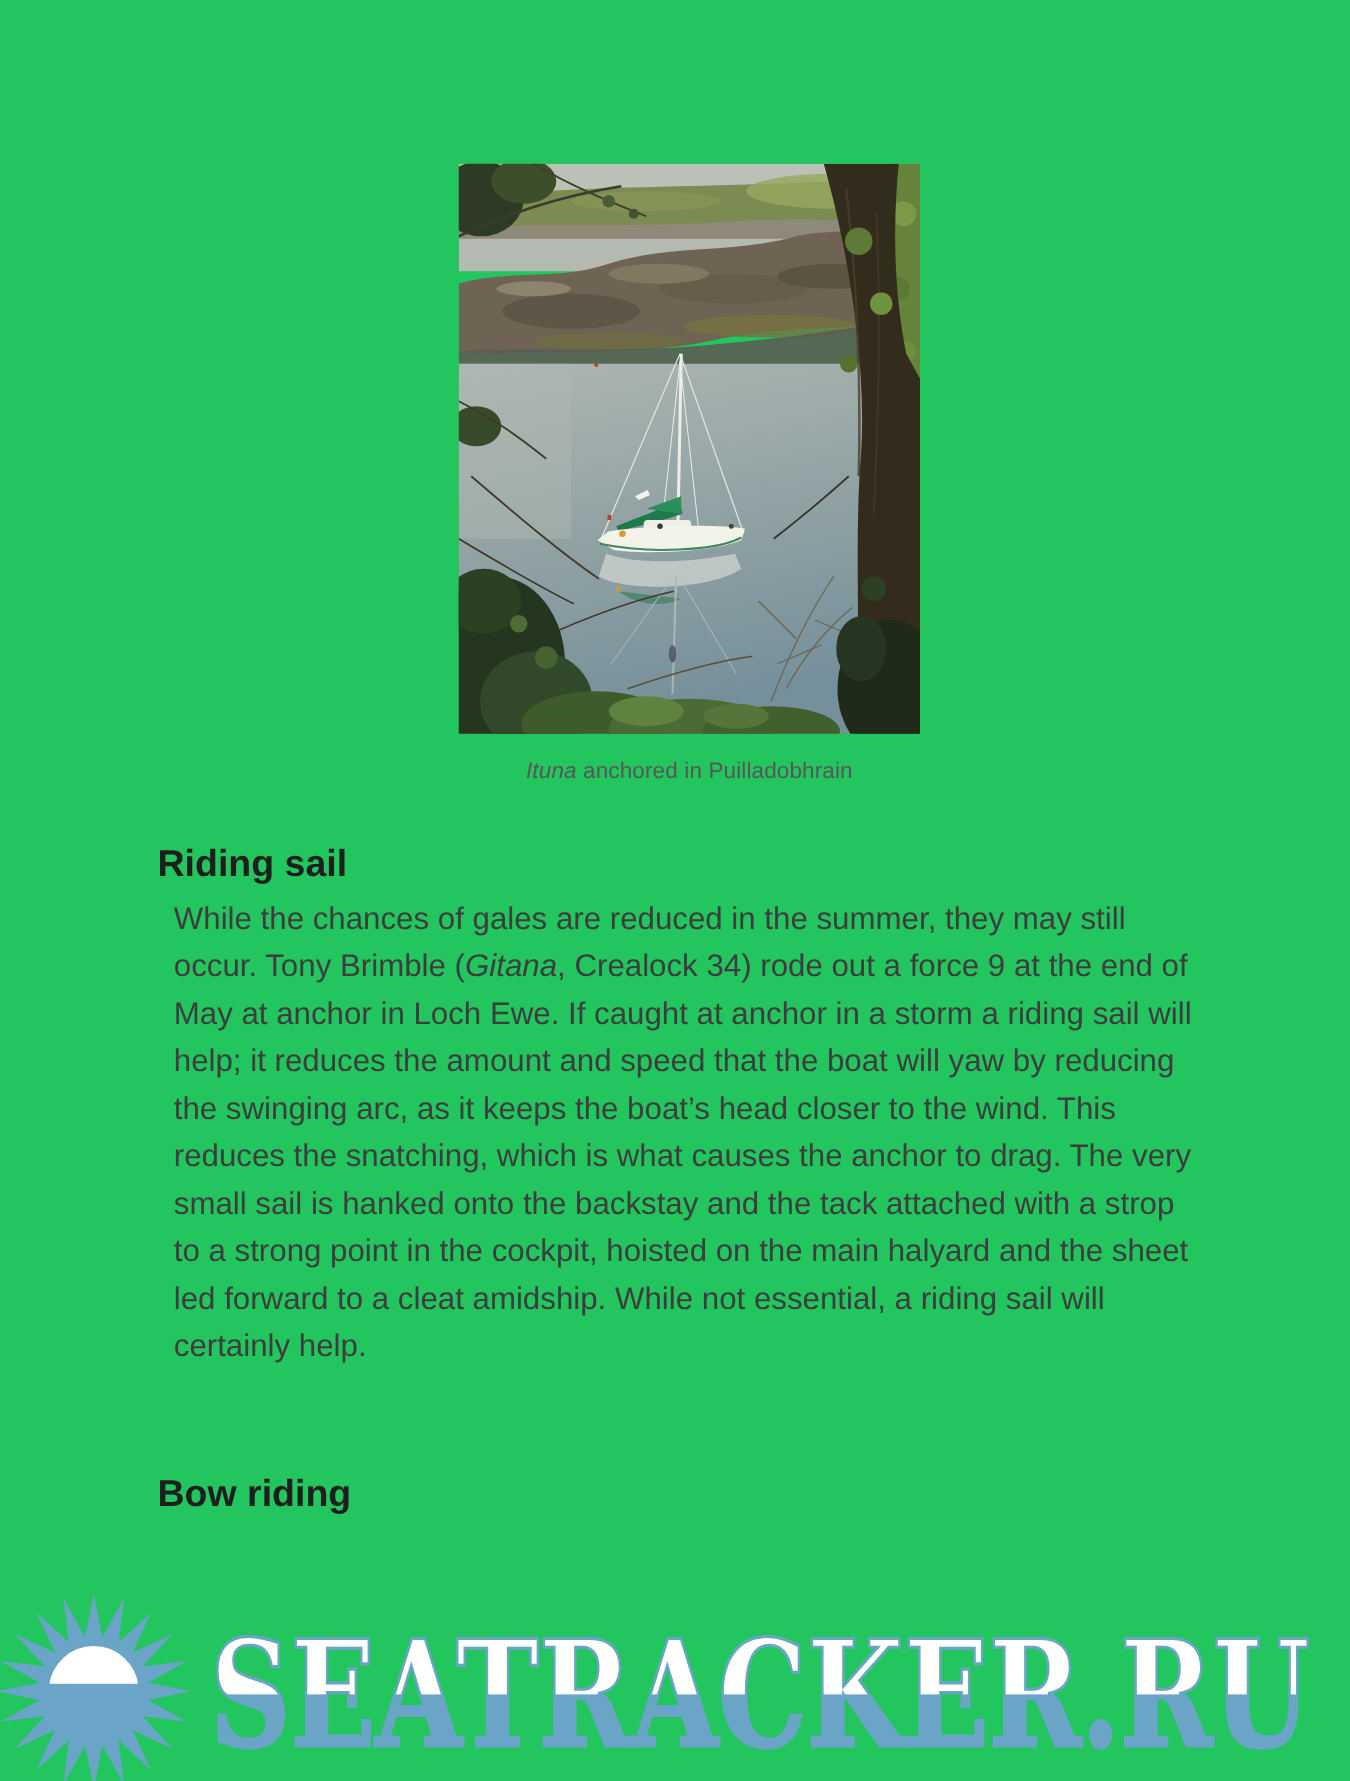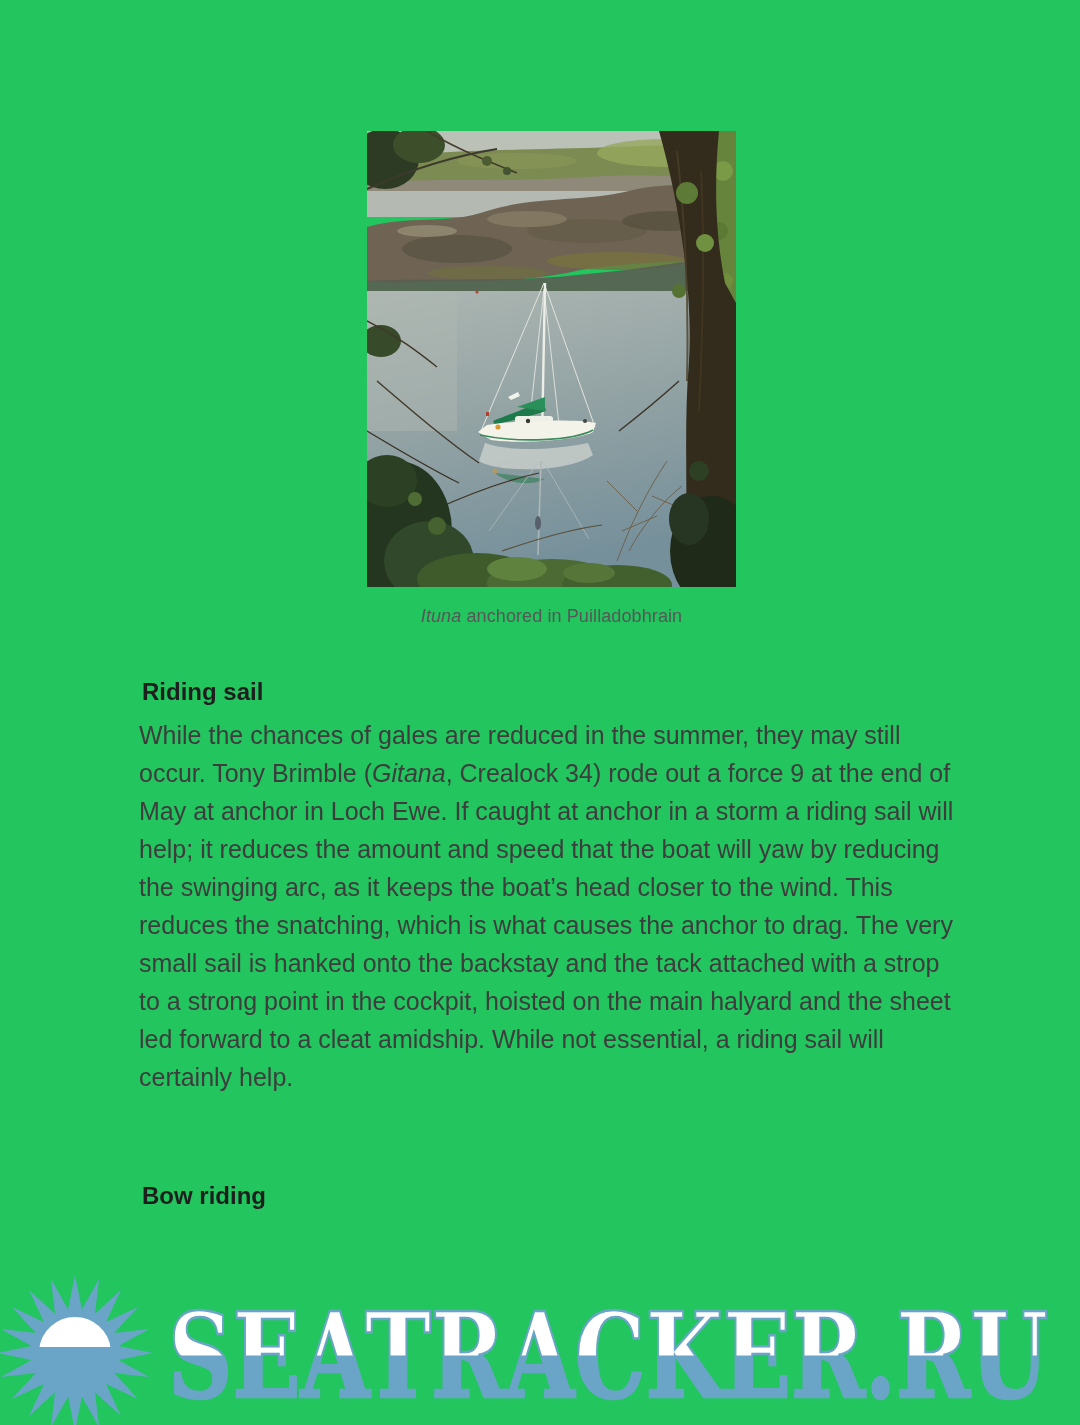--- a/index.html
+++ b/index.html
@@ -15,22 +15,22 @@
     margin:0;padding:0;
   }
   .photo-figure svg{display:block;width:100%;height:100%;}
   .photo-caption{
     position:absolute;left:267px;top:606px;width:569px;
     text-align:center;
     font-size:18px;color:#575757;letter-spacing:.1px;
   }
   .photo-caption em{font-style:italic;}
   .heading{
-    position:absolute;left:142px;width:830px;
-    font-size:24px;font-weight:700;color:#1e1e1e;
+    position:absolute;left:126px;width:830px;
+    font-size:30px;font-weight:700;color:#1e1e1e;
     margin:0;line-height:32px;
   }
   .bodytext{
     position:absolute;left:139px;width:818px;
     font-size:25px;line-height:38px;color:#3d3d3d;
     margin:0;
   }
   .bodytext em{}
   .h-riding{top:676px;}
   .p-riding{top:716px;}

